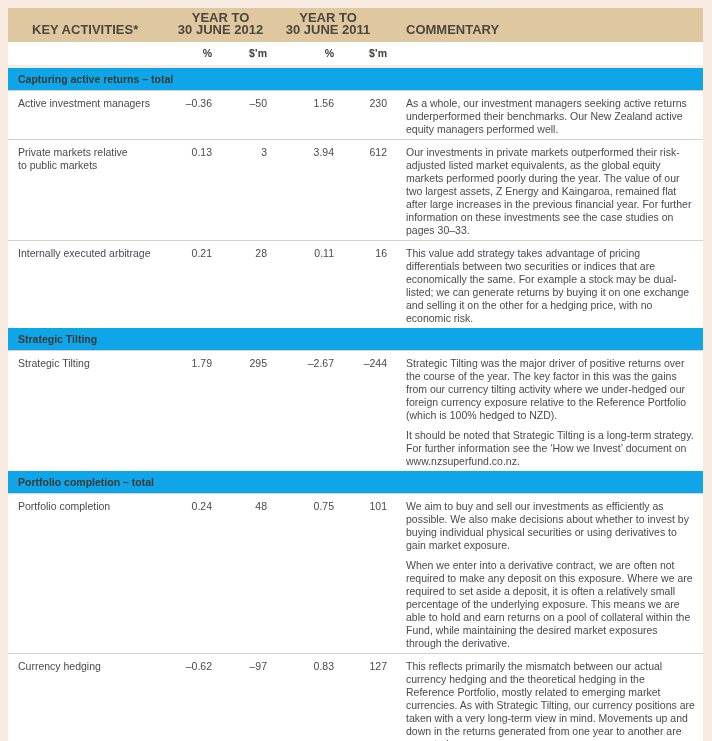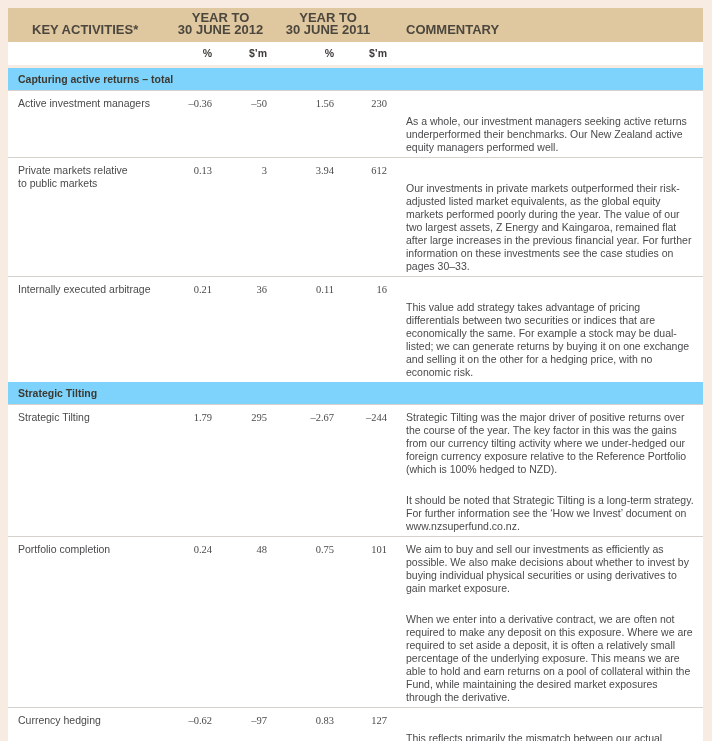--- a/index.html
+++ b/index.html
@@ -36,21 +36,21 @@
     background: #ffffff;
     color: #3e3c39;
     font-size: 10.5px;
     font-weight: 700;
     text-align: right;
     padding: 5px 1px 6px 0;
     border-bottom: 3px solid #f8ece2;
   }
   
   tr.section td {
-    background: #7dd3fc;
+    background: #0ea5e9;
     color: #3d3931;
     font-size: 10.5px;
     font-weight: 700;
     padding: 5px 10px 5px 10px;
     line-height: 12px;
   }
   
   tr.data td {
     background: #ffffff;
     color: #4a4a4c;
@@ -59,24 +59,24 @@
     padding-top: 6px;
     padding-bottom: 3px;
     line-height: 13px;
     border-top: 1px solid #d6d2cb;
   }
   tr.data td.label {
     padding-left: 10px;
     padding-right: 18px;
     white-space: pre-line;
   }
-  tr.data td.num { text-align: right; padding-right: 1px; font-family: Liberation Serif, serif; }
+  tr.data td.num { text-align: right; padding-right: 1px; }
   tr.data td.comm { padding-left: 18px; padding-right: 8px; }
   td.comm p { margin: 0 0 7px 0; }
-  td.comm p:last-child { margin-bottom: 0; margin-top: 18px; }
+  td.comm p:last-child { margin-bottom: 0; }
 </style>
 </head>
 <body>
 
 <div class="page">
   <table class="kat">
     <colgroup>
       <col style="width:165px">
       <col style="width:40px">
       <col style="width:55px">
@@ -127,40 +127,43 @@
           <td class="num">3</td>
           <td class="num">3.94</td>
           <td class="num">612</td>
           <td class="comm">
             <p>Our investments in private markets outperformed their risk-adjusted listed market equivalents, as the global equity markets performed poorly during the year. The value of our two largest assets, Z Energy and Kaingaroa, remained flat after large increases in the previous financial year. For further information on these investments see the case studies on pages 30–33.</p>
           </td>
         </tr>
         <tr class="data">
           <td class="label">Internally executed arbitrage</td>
           <td class="num">0.21</td>
-          <td class="num">36</td>
+          <td class="num">28</td>
           <td class="num">0.11</td>
           <td class="num">16</td>
           <td class="comm">
             <p>This value add strategy takes advantage of pricing differentials between two securities or indices that are economically the same. For example a stock may be dual-listed; we can generate returns by buying it on one exchange and selling it on the other for a hedging price, with no economic risk.</p>
           </td>
         </tr>
         <tr class="section">
           <td colspan="6">Strategic Tilting</td>
         </tr>
         <tr class="data">
           <td class="label">Strategic Tilting</td>
           <td class="num">1.79</td>
           <td class="num">295</td>
           <td class="num">–2.67</td>
           <td class="num">–244</td>
           <td class="comm">
             <p>Strategic Tilting was the major driver of positive returns over the course of the year. The key factor in this was the gains from our currency tilting activity where we under-hedged our foreign currency exposure relative to the Reference Portfolio (which is 100% hedged to NZD).</p>
             <p>It should be noted that Strategic Tilting is a long-term strategy. For further information see the ‘How we Invest’ document on www.nzsuperfund.co.nz.</p>
           </td>
+        </tr>
+        <tr class="section">
+          <td colspan="6">Portfolio completion – total</td>
         </tr>
         <tr class="data">
           <td class="label">Portfolio completion</td>
           <td class="num">0.24</td>
           <td class="num">48</td>
           <td class="num">0.75</td>
           <td class="num">101</td>
           <td class="comm">
             <p>We aim to buy and sell our investments as efficiently as possible. We also make decisions about whether to invest by buying individual physical securities or using derivatives to gain market exposure.</p>
             <p>When we enter into a derivative contract, we are often not required to make any deposit on this exposure. Where we are required to set aside a deposit, it is often a relatively small percentage of the underlying exposure. This means we are able to hold and earn returns on a pool of collateral within the Fund, while maintaining the desired market exposures through the derivative.</p>

